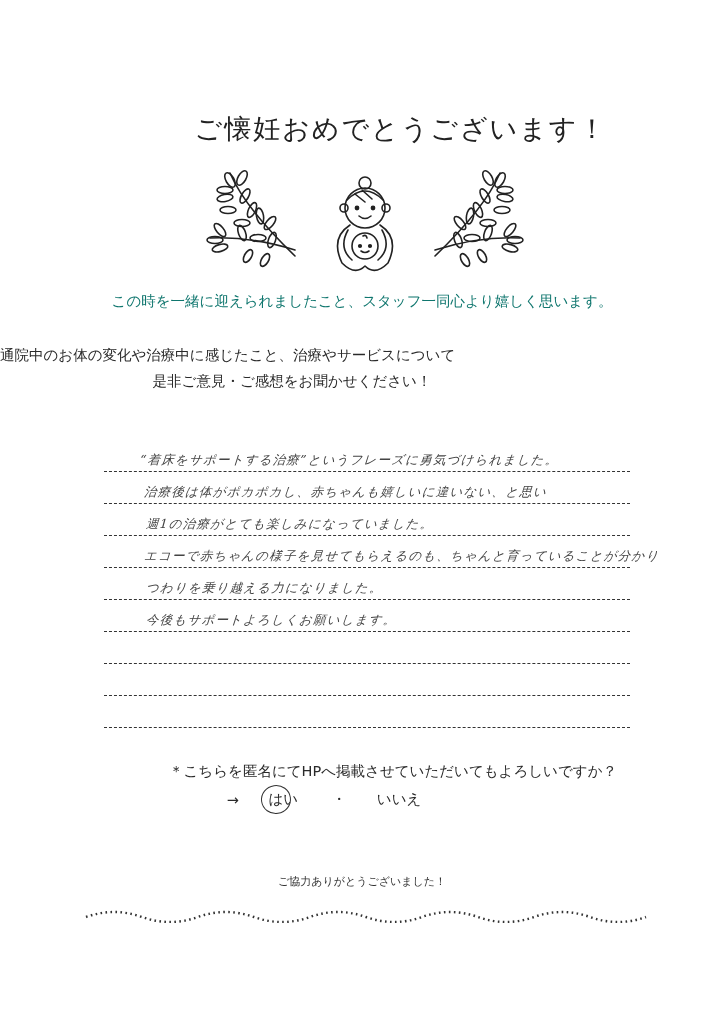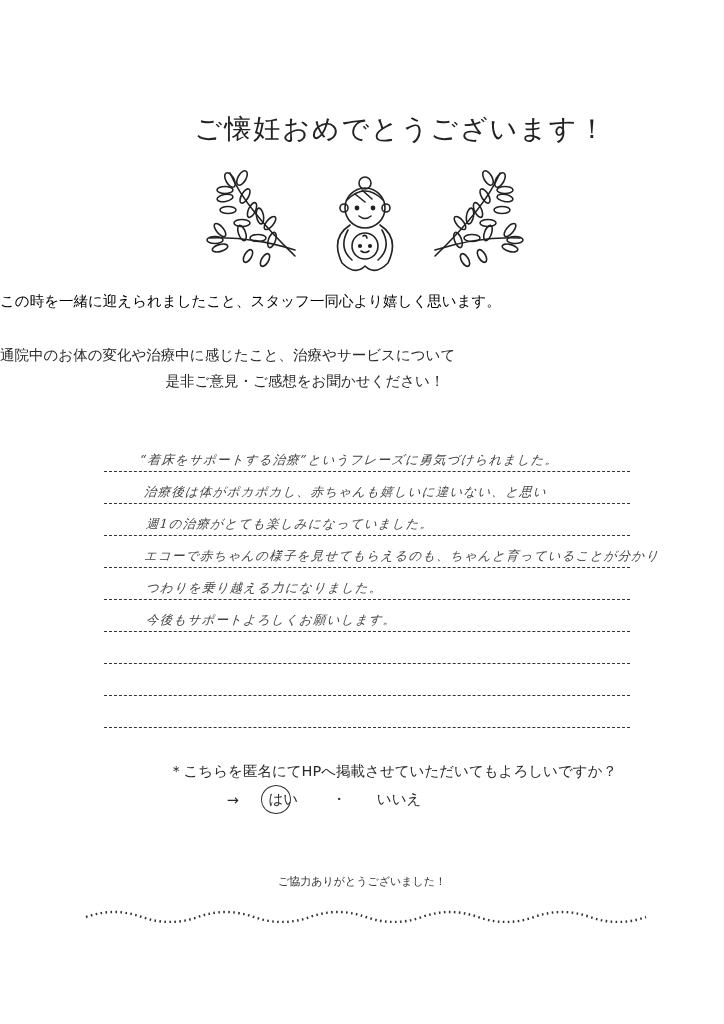--- a/index.html
+++ b/index.html
@@ -1,23 +1,23 @@
 <!DOCTYPE html>
 <html><head>
 <meta charset="utf-8">
 <style>
   html, body { margin:0; padding:0; background:#ffffff; }
   body { width:724px; height:1024px; position:relative; overflow:hidden;
          font-family:"DejaVu Sans", "Liberation Sans", sans-serif; color:#2a2a2a; }
   .abs { position:absolute; }
   .title { left:0; width:724px; top:111px; text-align:center; font-size:27px; letter-spacing:2px; color:#222;padding-left:39px; }
   .illus { left:190px; top:168px; width:350px; height:110px; }
-  .intro { left:0; width:724px; top:292px; font-size:14.5px; color:#000000; }
+  .intro { left:0; width:724px; top:292px; text-align:center; font-size:14.5px; color:#0f766e; }
   .prompt1 { left:0; width:724px; top:346px; font-size:14.5px; }
-  .prompt2 { left:0; width:584px; top:372px; text-align:center; font-size:14.5px;padding-left:13px; }
+  .prompt2 { left:0; width:584px; top:372px; text-align:center; font-size:14.5px; }
   .lines { left:104px; width:526px; top:440px; }
   .line { position:relative; height:31px; border-bottom:1.6px dashed #333; }
   .hw { position:absolute; bottom:2px; font-family:"DejaVu Serif", serif; font-size:12.5px;
         color:#444; font-style:italic; white-space:nowrap; letter-spacing:1.2px; transform:skewX(-4deg); }
   .hp-q { left:0; width:724px; top:762px; text-align:center; font-size:14.5px;margin-left:31px; }
   .hp-a { left:0; width:648px; top:790px; text-align:center; font-size:14.5px; }
   .hp-a span { display:inline-block; vertical-align:middle; }
   .arrow { margin-right:22px; }
   .yes { position:relative; padding:0 3px; margin-right:26px; }
   .yes::after { content:""; position:absolute; left:-4px; top:-5px; width:28px; height:27px;

